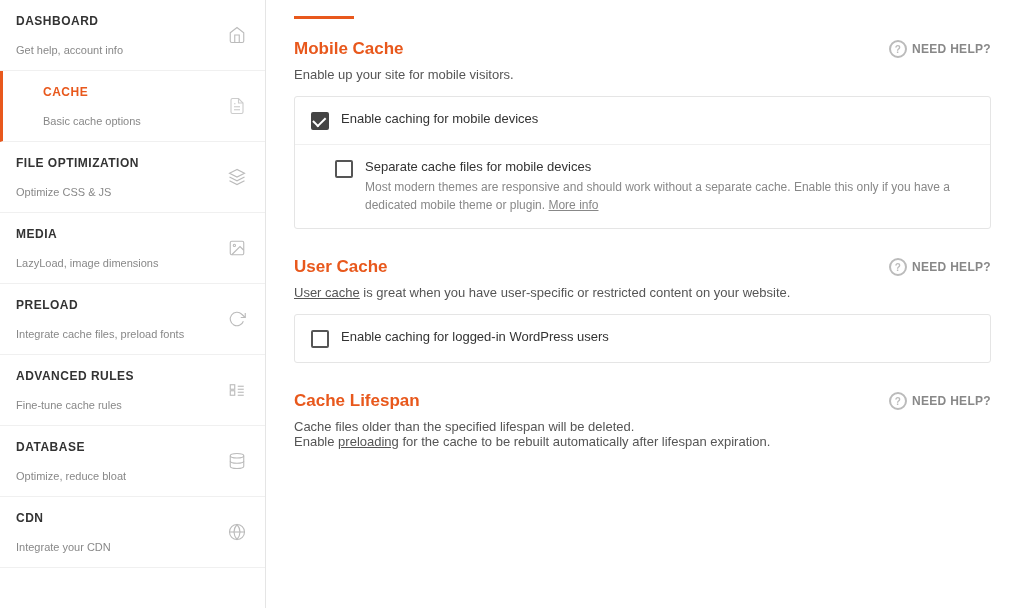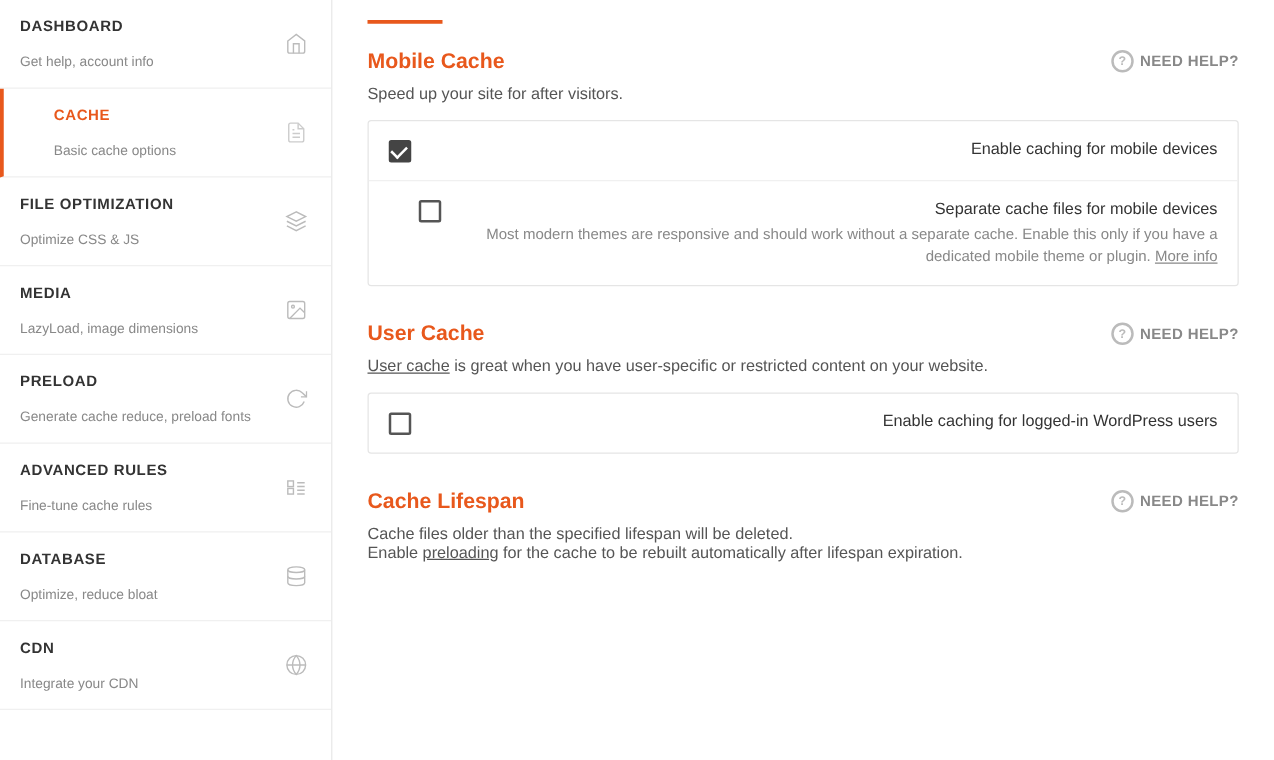--- a/index.html
+++ b/index.html
@@ -125,21 +125,21 @@
     }
     .checkbox-wrapper.checked::after {
       content: '';
       width: 10px; height: 6px;
       border-left: 2px solid #fff;
       border-bottom: 2px solid #fff;
       transform: rotate(-45deg) translateY(-1px);
       display: block;
     }
 
-    .option-label-wrap { flex: 1; text-align: right; }
+    .option-label-wrap { flex: 1; }
     .option-label { font-size: 13px; color: #333; font-weight: 500; }
     .option-sublabel { font-size: 12px; color: #888; margin-top: 4px; line-height: 1.5; }
     .option-sublabel a { color: #888; text-decoration: underline; }
   </style>
 </head>
 <body>
 
 <div class="sidebar">
 
   <div class="sidebar-item">
@@ -195,21 +195,21 @@
           <rect x="3" y="3" width="18" height="18" rx="2"></rect>
           <circle cx="8.5" cy="8.5" r="1.5"></circle>
           <polyline points="21 15 16 10 5 21"></polyline>
         </svg>
     </div>
   </div>
 
   <div class="sidebar-item">
     <div class="sidebar-item-text">
       <div class="sidebar-item-title">PRELOAD</div>
-      <div class="sidebar-item-subtitle">Generate cache reduce, preload fonts</div>
+      <div class="sidebar-item-subtitle">Integrate cache files, preload fonts</div>
     </div>
     <div class="sidebar-icon">
       <svg width="18" height="18" viewBox="0 0 24 24" fill="none" stroke="currentColor" stroke-width="1.5">
           <polyline points="23 4 23 10 17 10"></polyline>
           <path d="M20.49 15a9 9 0 11-2.12-9.36L23 10"></path>
         </svg>
     </div>
   </div>
 
   <div class="sidebar-item">
@@ -263,21 +263,21 @@
     <div class="top-border"></div>
 
     <div class="section">
       <div class="section-header">
         <div class="section-title">Mobile Cache</div>
         <div class="need-help">
           <div class="need-help-icon">?</div>
           <span>NEED HELP?</span>
         </div>
       </div>
-      <div class="section-desc">Speed up your site for after visitors.</div>
+      <div class="section-desc">Enable up your site for mobile visitors.</div>
 
       <div class="option-card">
 
         <div class="option-row">
           <div class="checkbox-wrapper checked"></div>
           <div class="option-label-wrap">
             <div class="option-label">Enable caching for mobile devices</div>
           </div>
         </div>
 

